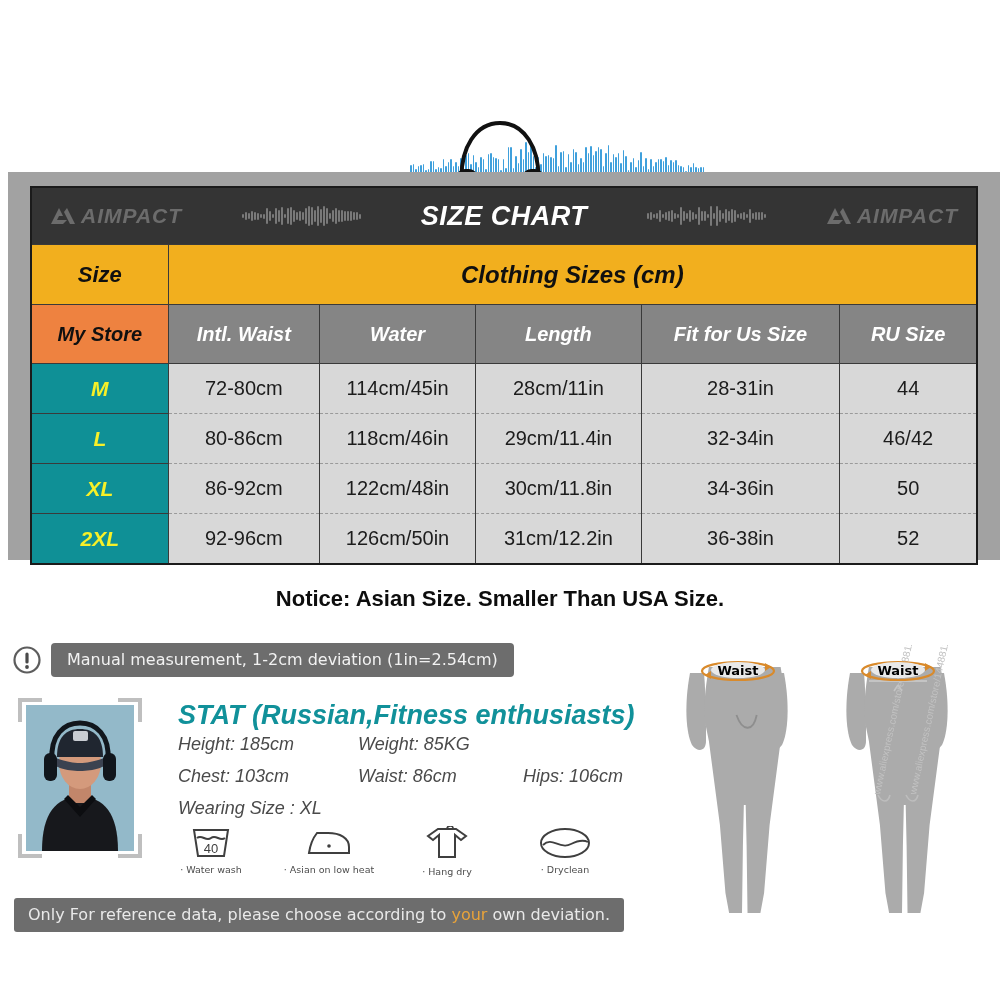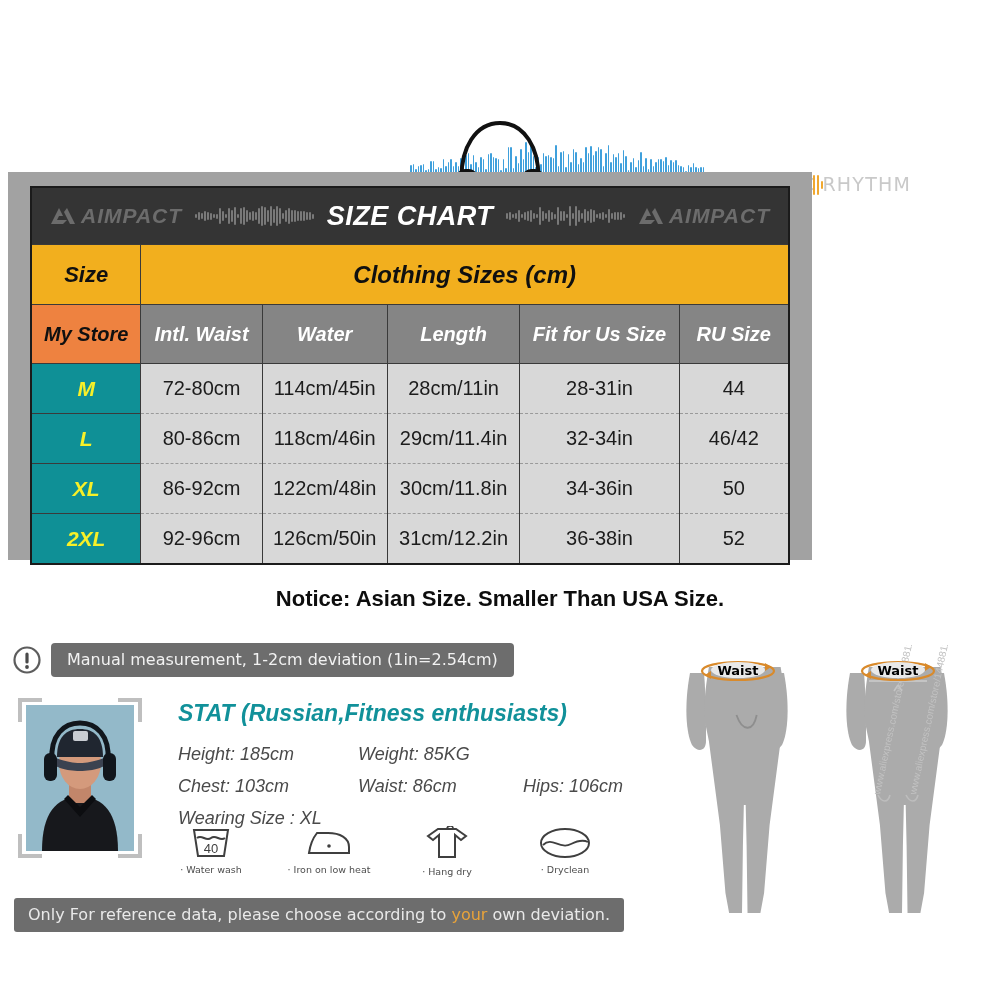--- a/index.html
+++ b/index.html
@@ -26,21 +26,21 @@
   .wave-row{position:absolute;display:flex;align-items:center;height:60px;}
   .wbar{width:2px;border-radius:1px;}
   #wave-orange-left{left:253px;top:100px;gap:2px;}
   #wave-orange-right{left:617px;top:100px;gap:2px;}
   #wave-blue{left:410px;top:88px;gap:1px;}
   
   #headphones{position:absolute;left:452px;top:62px;width:96px;height:98px;}
 
   
   #chart-frame{
-    position:absolute;left:8px;top:172px;width:804px;height:388px;
+    position:absolute;left:8px;top:172px;width:992px;height:388px;
     background:#a2a2a2;
     box-sizing:border-box;
     padding:14px 22px 18px 22px;
   }
   #chart-table{
     width:100%;border-collapse:collapse;table-layout:fixed;
     border:2px solid #1b1b1b;
   }
   #chart-table td{border:1px solid #3a3a3a;}
 
@@ -113,22 +113,22 @@
   }
   .corner{position:absolute;width:20px;height:20px;border:4px solid #bfbfbf;}
   .c-tl{left:0;top:0;border-right:none;border-bottom:none;}
   .c-tr{right:0;top:0;border-left:none;border-bottom:none;}
   .c-bl{left:0;bottom:0;border-right:none;border-top:none;}
   .c-br{right:0;bottom:0;border-left:none;border-top:none;}
 
   
   #stat{position:absolute;left:178px;top:700px;}
   #stat-title{
-    color:#11919a;font-size:23px;font-weight:bold;font-style:italic;
-    margin-bottom:17px;
+    color:#11919a;font-size:27px;font-weight:bold;font-style:italic;
+    margin-bottom:3px;
   }
   .stat-line{
     color:#4a4a4a;font-size:18px;font-style:italic;margin-bottom:11px;
     white-space:nowrap;
   }
   .stat-line span{display:inline-block;}
   .sp-a{min-width:175px;}
   .sp-b{min-width:160px;}
 
   
@@ -645,21 +645,21 @@
       <text x="23" y="27" font-size="13" text-anchor="middle" fill="#3f3f3f" font-family="Liberation Sans, sans-serif">40</text>
     </svg>
     <div class="care-label">· Water wash</div>
   </div>
 
   <div class="care-item">
     <svg width="50" height="34" viewBox="0 0 50 34">
       <path d="M5 27 L45 27 L45 21 C45 12 36 7 24 7 L13 7 C9 12 6 20 5 27 Z" fill="none" stroke="#3f3f3f" stroke-width="2"></path>
       <circle cx="25" cy="20" r="1.8" fill="#3f3f3f"></circle>
     </svg>
-    <div class="care-label">· Iron on low heat</div>
+    <div class="care-label">· Asian on low heat</div>
   </div>
 
   <div class="care-item">
     <svg width="48" height="36" viewBox="0 0 48 36">
       <path d="M16 9 L10 14 L5 10 L15 3 L33 3 L43 10 L38 14 L32 9 L32 31 L16 31 Z" fill="none" stroke="#3f3f3f" stroke-width="2"></path>
       <path d="M24 3 C24 -1 30 -1 30 2" fill="none" stroke="#3f3f3f" stroke-width="1.6"></path>
     </svg>
     <div class="care-label">· Hang dry</div>
   </div>
 

